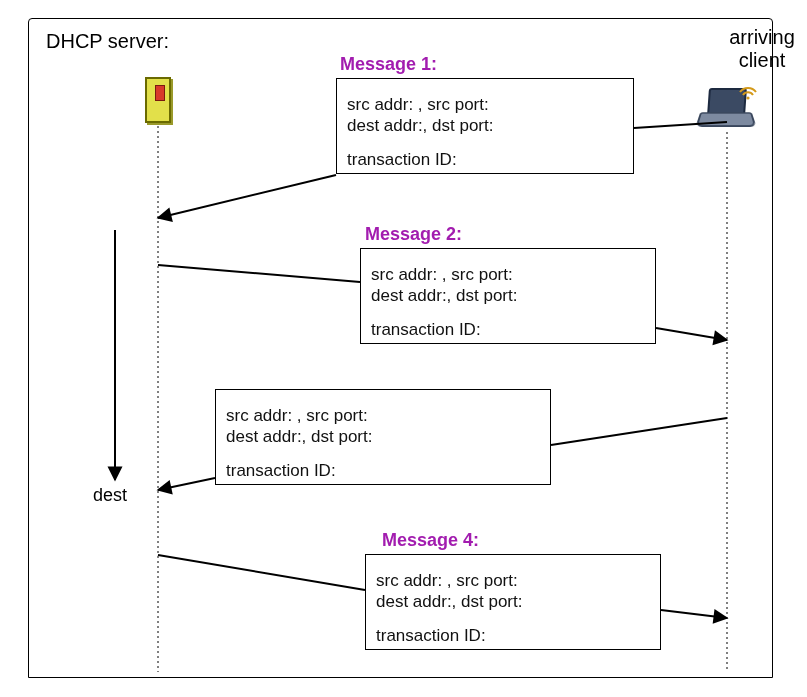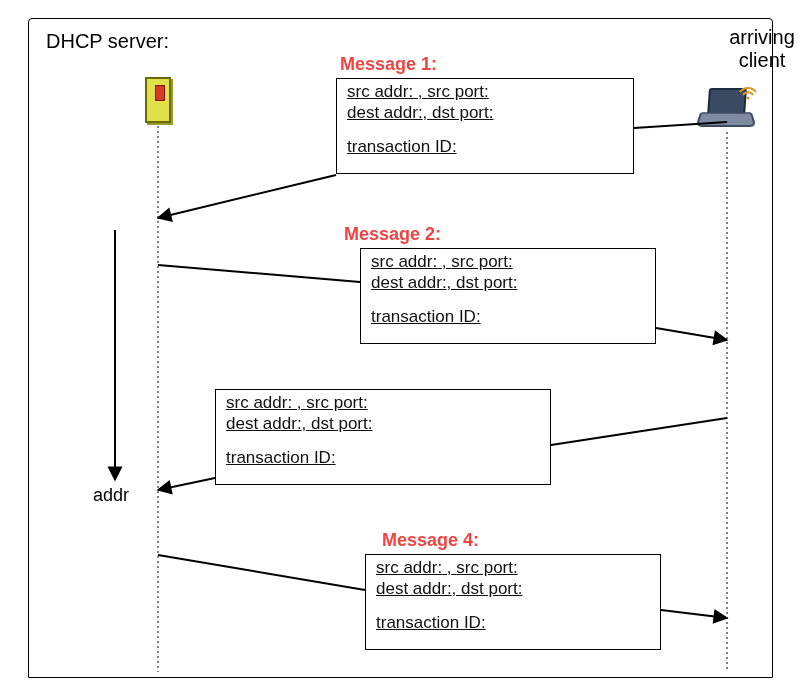--- a/index.html
+++ b/index.html
@@ -29,32 +29,31 @@
     position: absolute;
     font-size: 20px;
     color: #000;
     white-space: nowrap;
   }
   .label.right { text-align: center; }
   .msg-title {
     position: absolute;
     font-size: 18px;
     font-weight: bold;
-    color: #ef4444;
+    color: #a21caf;
   }
   .msg-box {
     position: absolute;
     background: #fff;
     border: 1.5px solid #000;
     box-sizing: border-box;
-    padding: 2px 10px 8px 10px;
+    padding: 15px 10px 8px 10px;
     font-size: 17px;
     line-height: 1.25;
     color: #111;
-    text-decoration: underline;
   }
   .msg-box .row1, .msg-box .row2 { white-space: nowrap; }
   .msg-box .gap { height: 12px; }
   .svglayer {
     position: absolute;
     left: 0; top: 0;
     width: 807px; height: 697px;
     pointer-events: none;
   }
   
@@ -122,35 +121,35 @@
   <div class="laptop">
     <div class="screen"></div>
     <div class="base"></div>
     <svg class="wifi" viewBox="0 0 24 24">
       <path d="M4 14 A10 10 0 0 1 20 14" fill="none" stroke="#d49a1a" stroke-width="2"></path>
       <path d="M7 17 A6 6 0 0 1 17 17" fill="none" stroke="#d49a1a" stroke-width="2"></path>
       <circle cx="12" cy="20" r="1.6" fill="#d49a1a"></circle>
     </svg>
   </div>
 
-  <div class="label" style="left:93px; top:485px; font-size:18px;">addr</div>
+  <div class="label" style="left:93px; top:485px; font-size:18px;">dest</div>
 
   <div class="msg-title" style="left:340px; top:54px;">Message 1:</div>
   <div class="msg-box" style="left:336px; top:78px; width:298px; height:96px;">
     <div class="row1">
       <span>src addr:</span> , <span>src port:</span>
     </div>
     <div class="row2">
       <span>dest addr:</span>, <span>dst port:</span>
     </div>
     <div class="gap"></div>
     <div class="row3">transaction ID:</div>
   </div>
 
-  <div class="msg-title" style="left:344px; top:224px;">Message 2:</div>
+  <div class="msg-title" style="left:365px; top:224px;">Message 2:</div>
   <div class="msg-box" style="left:360px; top:248px; width:296px; height:96px;">
     <div class="row1">
       <span>src addr:</span> , <span>src port:</span>
     </div>
     <div class="row2">
       <span>dest addr:</span>, <span>dst port:</span>
     </div>
     <div class="gap"></div>
     <div class="row3">transaction ID:</div>
   </div>

